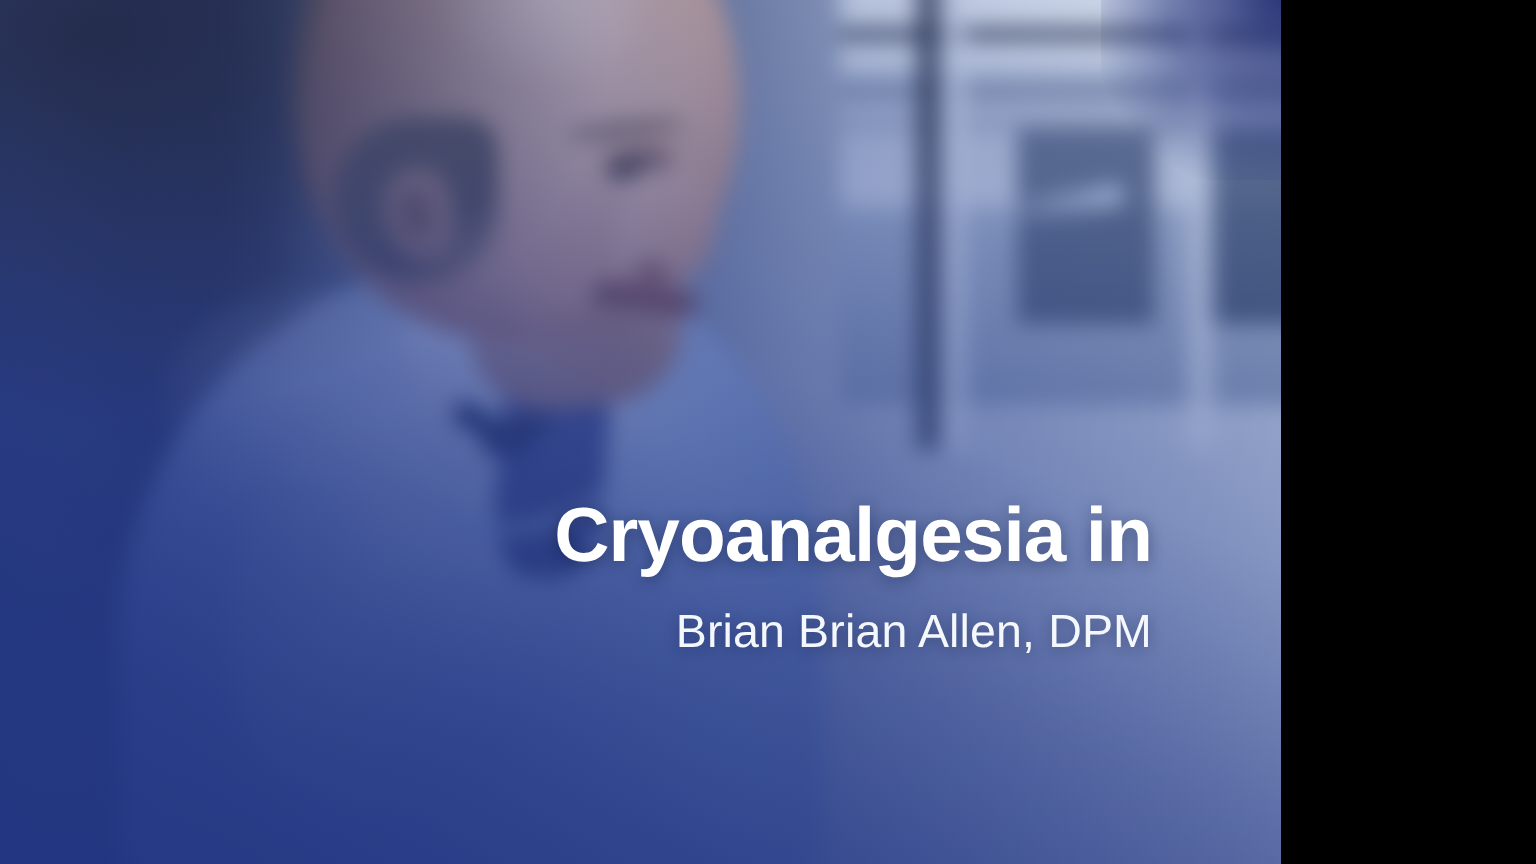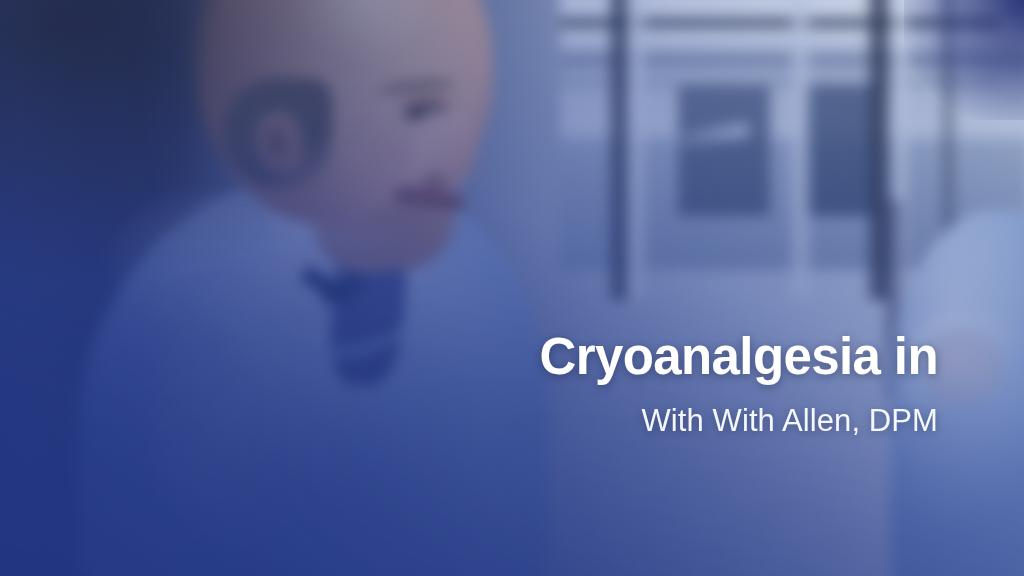--- a/index.html
+++ b/index.html
@@ -7,21 +7,21 @@
     margin: 0;
     padding: 0;
     background: #000;
   }
   body {
     font-family: "Liberation Sans", sans-serif;
   }
 
   #card {
     position: relative;
-    width: 1024px;
+    width: 854px;
     height: 576px;
     overflow: hidden;
     background: #c2410c;
   }
 
   
   .photo {
     position: absolute;
     inset: 0;
     overflow: hidden;
@@ -509,16 +509,16 @@
     </div>
   </div>
 
   <div class="overlay-main"></div>
   <div class="overlay-corner-dark"></div>
   <div class="overlay-text-scrim"></div>
   <div class="overlay-tr-tint"></div>
 
   <div class="text-block">
     <span class="title-line">Cryoanalgesia in</span>
-    <span class="subtitle">With With Allen, DPM</span>
+    <span class="subtitle">Brian Brian Allen, DPM</span>
   </div>
 
 </div>
 
 </body></html>

